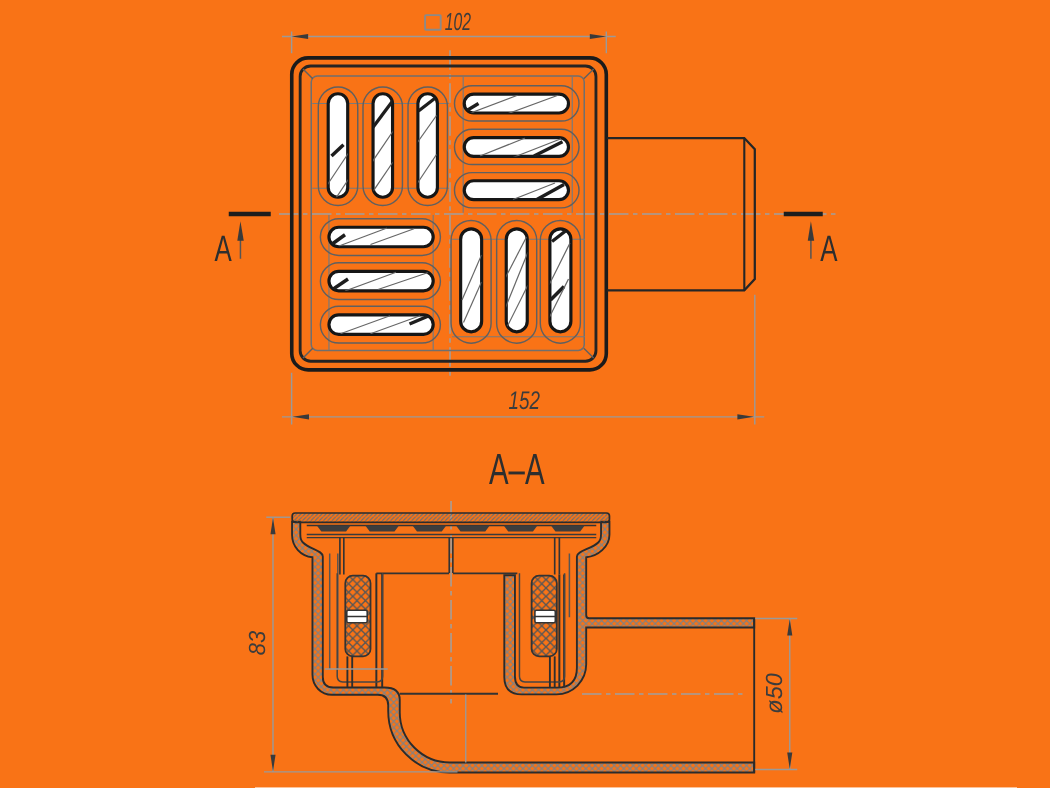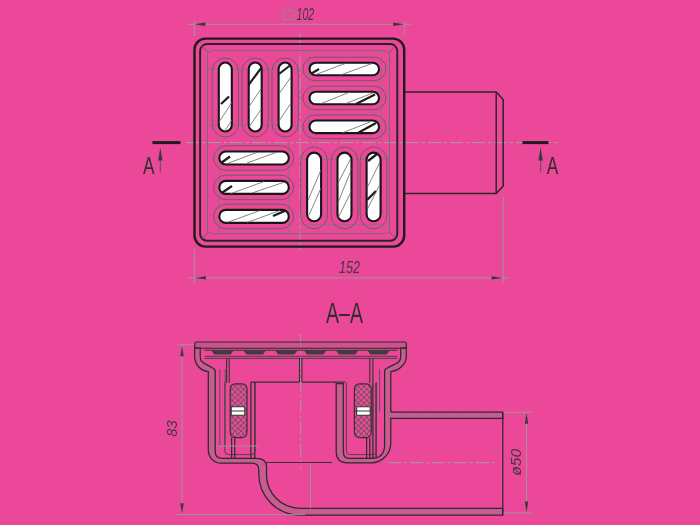--- a/index.html
+++ b/index.html
@@ -1,16 +1,16 @@
 <!DOCTYPE html>
 <html><head>
 <meta charset="utf-8">
 <style>
 html,body{margin:0;padding:0;background:#ffffff;}
-#page{width:700px;height:525px;position:relative;background:#ec4899;overflow:hidden;}
+#page{width:700px;height:525px;position:relative;background:#f97316;overflow:hidden;}
 </style>
 </head>
 <body>
 <div id="page">
 <svg width="700" height="525" viewBox="0 0 700 525">
 <defs>
 <pattern id="hb" width="4.2" height="4.2" patternUnits="userSpaceOnUse">
   <path d="M0,4.2 L4.2,0 M0,0 L4.2,4.2" stroke="#828282" stroke-width="0.8" fill="none"></path>
 </pattern>
 <pattern id="hl" width="5.6" height="5.6" patternUnits="userSpaceOnUse">

